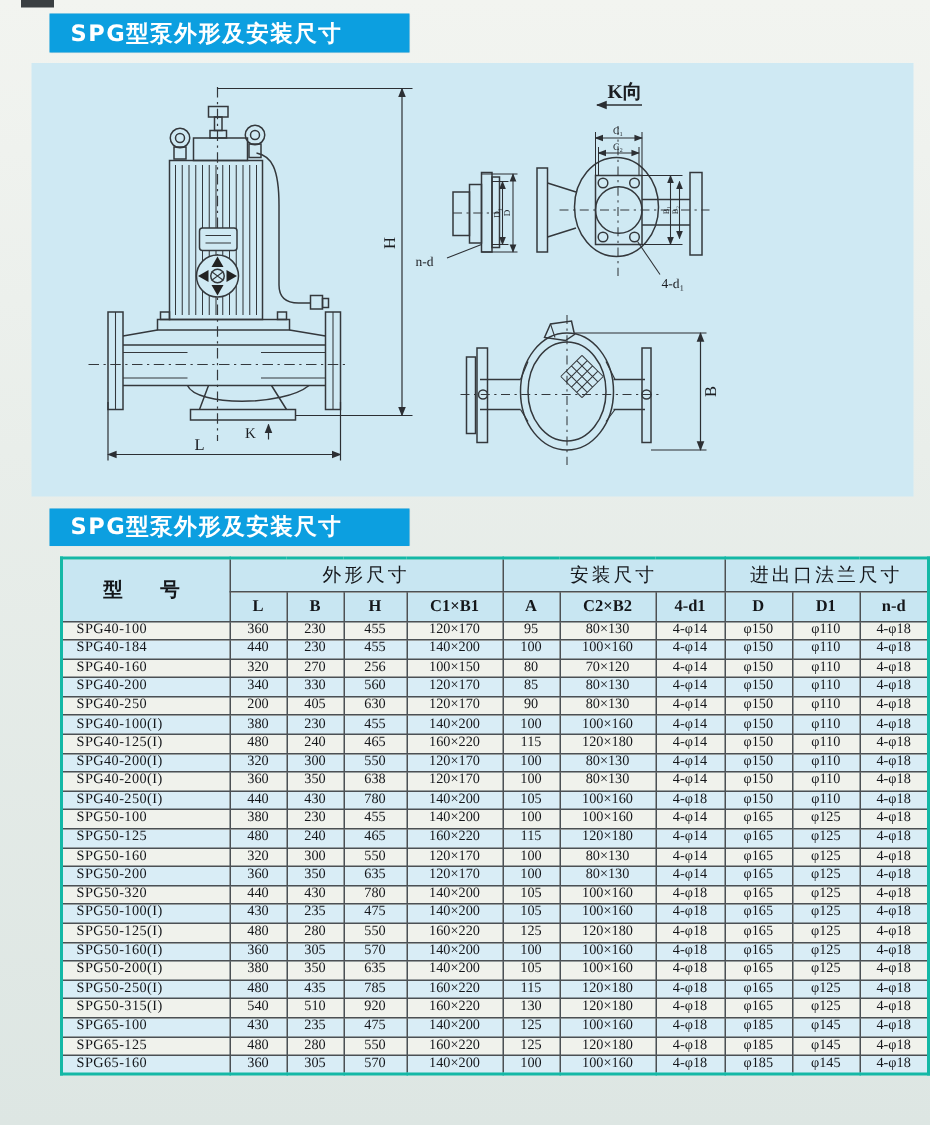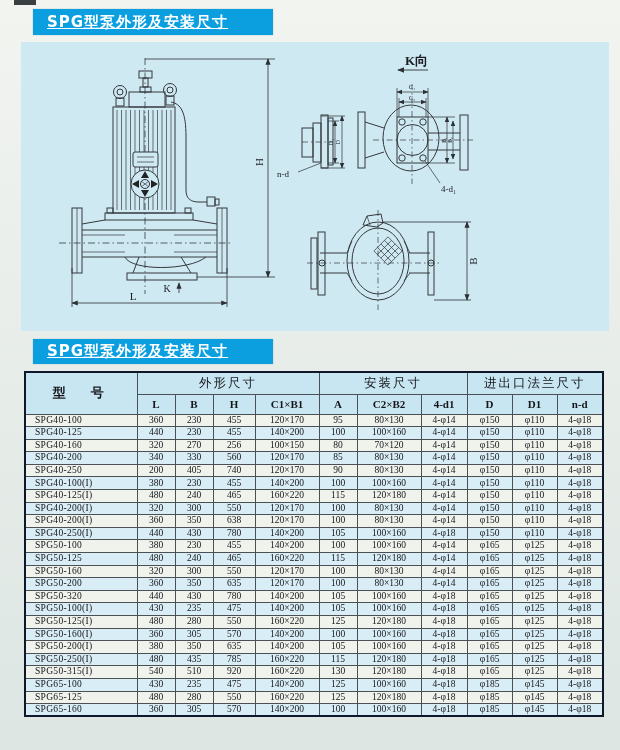--- a/index.html
+++ b/index.html
@@ -10,34 +10,33 @@
     background:linear-gradient(180deg,#f2f4f0 0%,#e9eeea 40%,#dde6e3 100%);
     color:#14161a;
   }
   .banner {
     position:absolute; left:33px; width:240px; height:26px;
     background:#0c9fe0; color:#ffffff;
     font-family:"DejaVu Sans","Liberation Sans",sans-serif;
     font-weight:bold; font-size:15px; line-height:26px;
     padding-left:14px; letter-spacing:1px;
     box-shadow:0 0 1px rgba(0,60,100,.4);
-    text-decoration:underline;
   }
   #banner-top { top:9px; }
   #banner-table { top:339px; height:25px; line-height:25px; }
   .scan-artifact { position:absolute; left:14px; top:0; width:22px; height:5px; background:#3a3f42; }
   .drawing-panel {
     position:absolute; left:21px; top:42px; width:588px; height:289px;
     background:#cfe9f3;
   }
   svg text { font-family:"Liberation Serif","DejaVu Serif",serif; fill:#1c1e22; }
   .spec-table {
-    position:absolute; left:24px; top:371px; width:578px;
+    position:absolute; left:40px; top:371px; width:578px;
     border-collapse:collapse; table-layout:fixed;
-    border:2px solid #0f172a;
+    border:2px solid #14b8a6;
     font-family:"Liberation Serif","DejaVu Serif",serif;
   }
   .spec-table th, .spec-table td {
     border:1px solid #4b5054; text-align:center; padding:0; overflow:hidden; white-space:nowrap;
   }
   .spec-table thead th { background:#c8e6f2; }
   .th-group {
     height:22px; font-size:12.5px; font-weight:normal; letter-spacing:2px;
     font-family:"DejaVu Sans","Liberation Sans",sans-serif;
   }
@@ -255,21 +254,21 @@
         <td>455</td>
         <td>120×170</td>
         <td>95</td>
         <td>80×130</td>
         <td>4-φ14</td>
         <td>φ150</td>
         <td>φ110</td>
         <td>4-φ18</td>
       </tr>
       <tr>
-        <td>SPG40-125</td>
+        <td>SPG40-184</td>
         <td>440</td>
         <td>230</td>
         <td>455</td>
         <td>140×200</td>
         <td>100</td>
         <td>100×160</td>
         <td>4-φ14</td>
         <td>φ150</td>
         <td>φ110</td>
         <td>4-φ18</td>
@@ -297,21 +296,21 @@
         <td>80×130</td>
         <td>4-φ14</td>
         <td>φ150</td>
         <td>φ110</td>
         <td>4-φ18</td>
       </tr>
       <tr>
         <td>SPG40-250</td>
         <td>200</td>
         <td>405</td>
-        <td>740</td>
+        <td>630</td>
         <td>120×170</td>
         <td>90</td>
         <td>80×130</td>
         <td>4-φ14</td>
         <td>φ150</td>
         <td>φ110</td>
         <td>4-φ18</td>
       </tr>
       <tr>
         <td>SPG40-100(I)</td>

